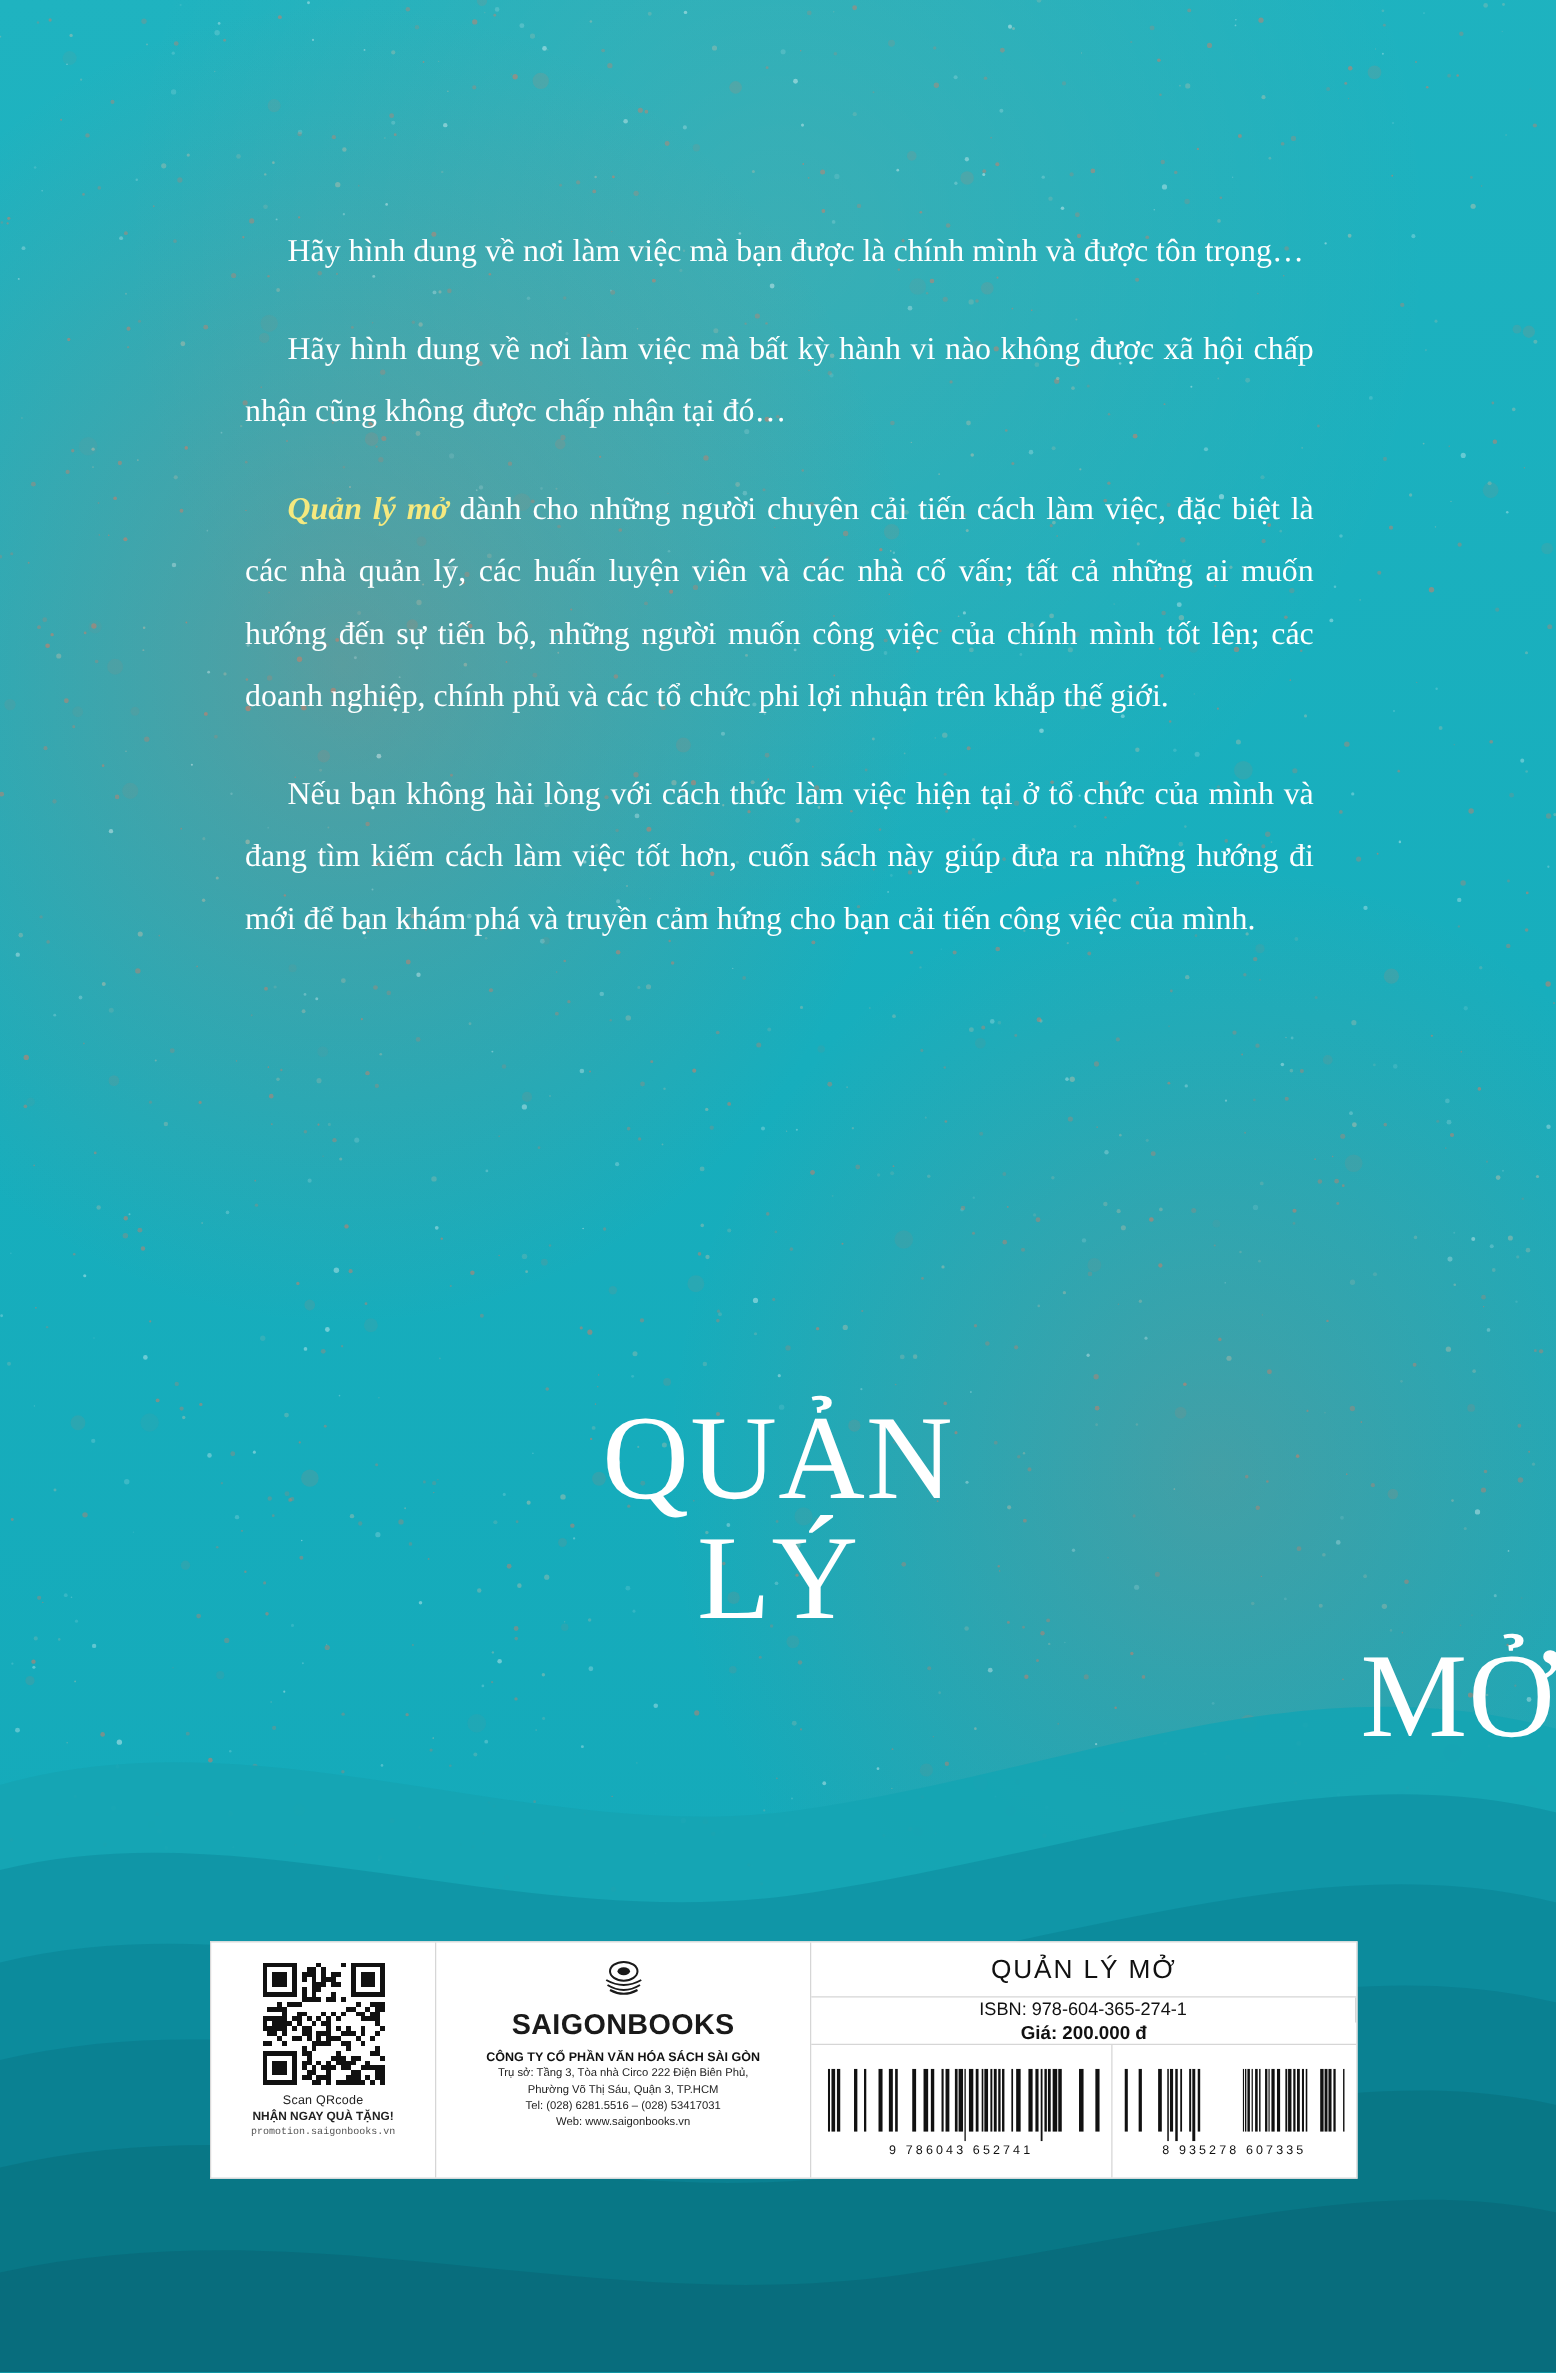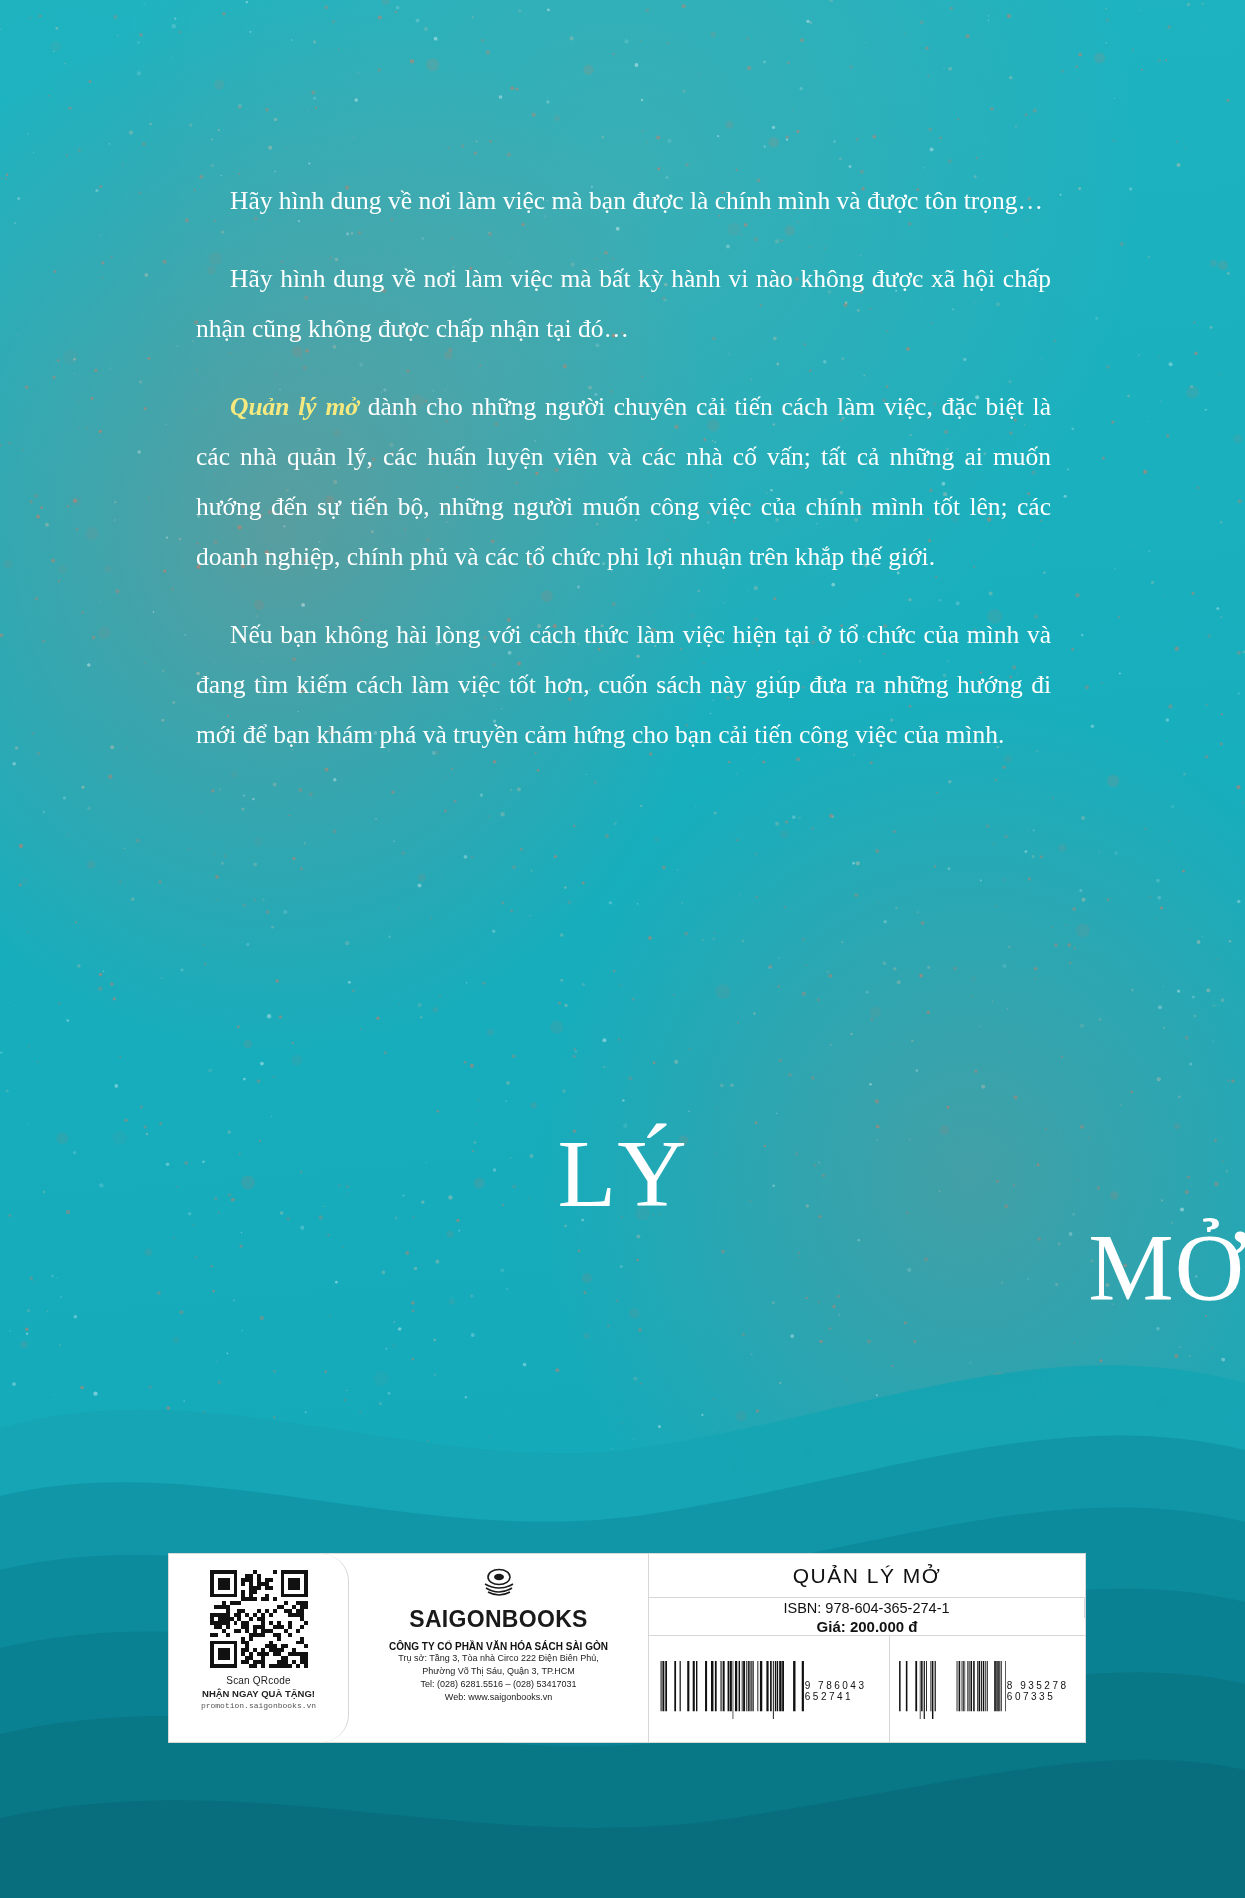--- a/index.html
+++ b/index.html
@@ -79,21 +79,20 @@
 
   
   #qr-panel {
     width: 180px;
     border-right: 1px solid #d6d6d6;
     display: flex;
     flex-direction: column;
     align-items: center;
     justify-content: flex-start;
     padding-top: 16px;
-    border-radius: 27px;
   }
   #qr-code {
     width: 98px; height: 98px;
     image-rendering: pixelated;
   }
   #qr-cap1 {
     font-family: "Liberation Sans", sans-serif;
     font-size: 10px; color: #222; margin-top: 7px; letter-spacing: .2px;
   }
   #qr-cap2 {
@@ -159,21 +158,21 @@
   #price {
     flex: 1;
     display: flex; align-items: center; justify-content: center;
     font-family: "Liberation Sans", sans-serif;
     font-size: 15px; font-weight: bold; color: #111;
   }
   #barcodes {
     flex: 1;
     display: flex;
   }
-  .bc { flex: 1; display: flex; align-items: center; justify-content: center; padding: 4px 8px 2px; }
+  .bc { flex: 1; display: flex; flex-direction: column; align-items: center; justify-content: center; padding: 4px 8px 2px; }
   .bc:first-child { border-right: 1px solid #d6d6d6; flex: 1.25; }
   .bc-bars { width: 100%; height: 58px; }
   .bc-digits {
     font-family: "Liberation Sans", sans-serif;
     font-size: 10px; letter-spacing: 2.5px; color: #111; margin-top: 2px;
   }
 </style>
 </head>
 <body>
 
@@ -1682,20 +1681,21 @@
 </svg>
 
 <div id="copy">
   <p>Hãy hình dung về nơi làm việc mà bạn được là chính mình và được tôn trọng…</p>
   <p>Hãy hình dung về nơi làm việc mà bất kỳ hành vi nào không được xã hội chấp nhận cũng không được chấp nhận tại đó…</p>
   <p><span class="hl">Quản lý mở</span><span> dành cho những người chuyên cải tiến cách làm việc, đặc biệt là các nhà quản lý, các huấn luyện viên và các nhà cố vấn; tất cả những ai muốn hướng đến sự tiến bộ, những người muốn công việc của chính mình tốt lên; các doanh nghiệp, chính phủ và các tổ chức phi lợi nhuận trên khắp thế giới.</span></p>
   <p>Nếu bạn không hài lòng với cách thức làm việc hiện tại ở tổ chức của mình và đang tìm kiếm cách làm việc tốt hơn, cuốn sách này giúp đưa ra những hướng đi mới để bạn khám phá và truyền cảm hứng cho bạn cải tiến công việc của mình.</p>
 </div>
 
 <div id="title">
+  <span class="l1">QUẢN</span>
   <span class="l2">LÝ</span>
   <span class="l3">MỞ</span>
 </div>
 
 <div id="infobar">
 
   <div class="panel" id="qr-panel">
     <svg id="qr-code" viewBox="0 0 25 25" shape-rendering="crispEdges">
         <rect width="25" height="25" fill="#ffffff"></rect>
         <rect x="0" y="0" width="1" height="1" fill="#111111"></rect>

